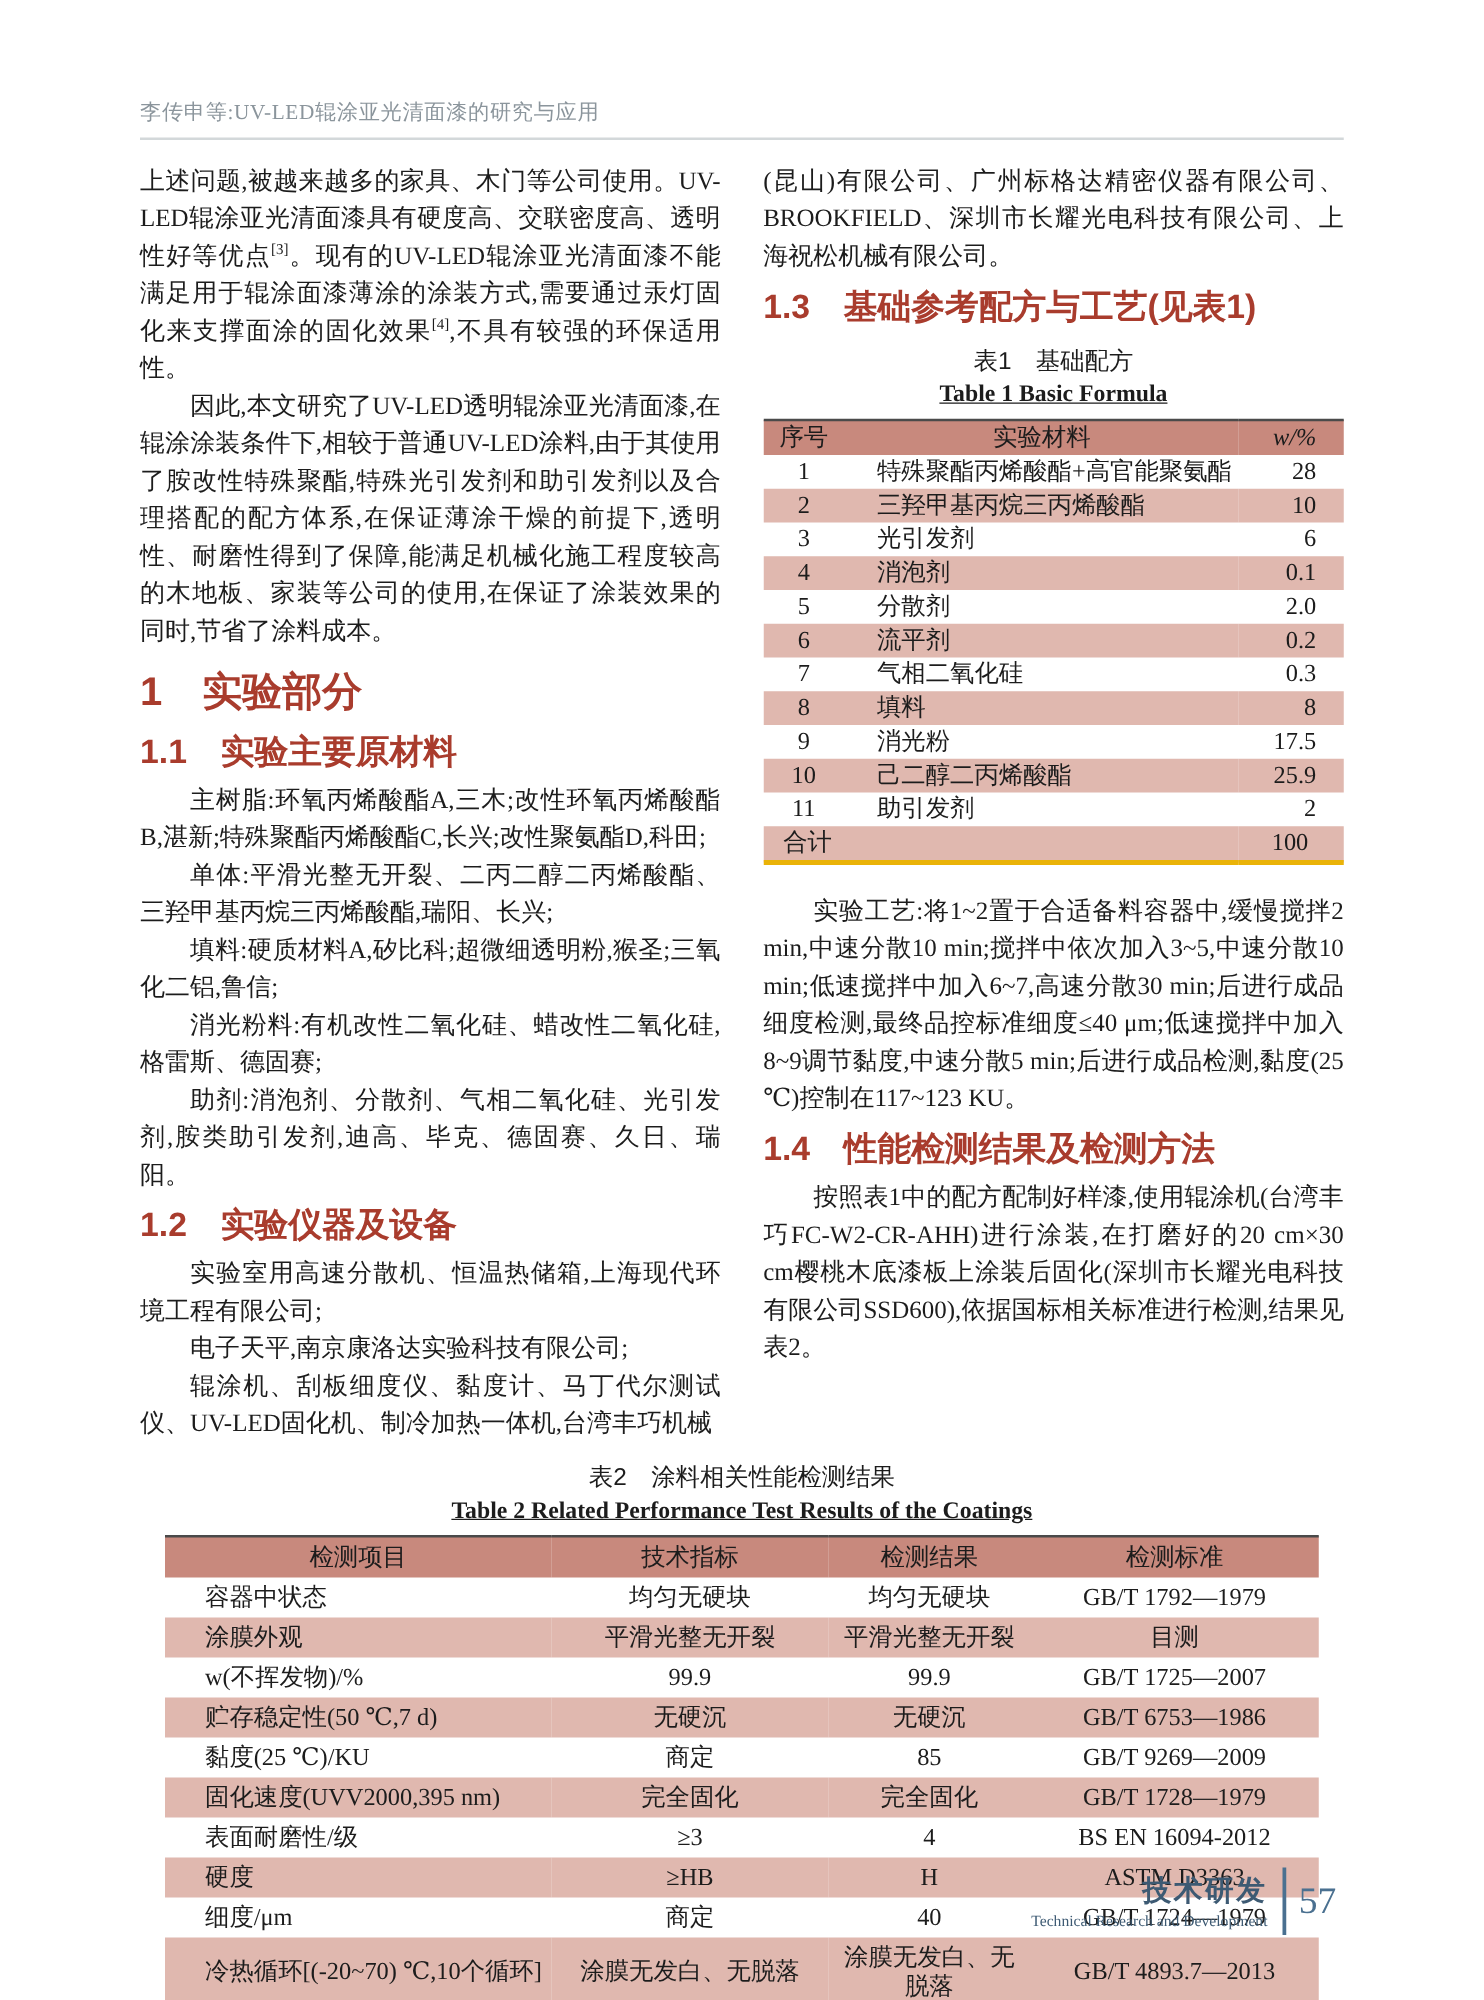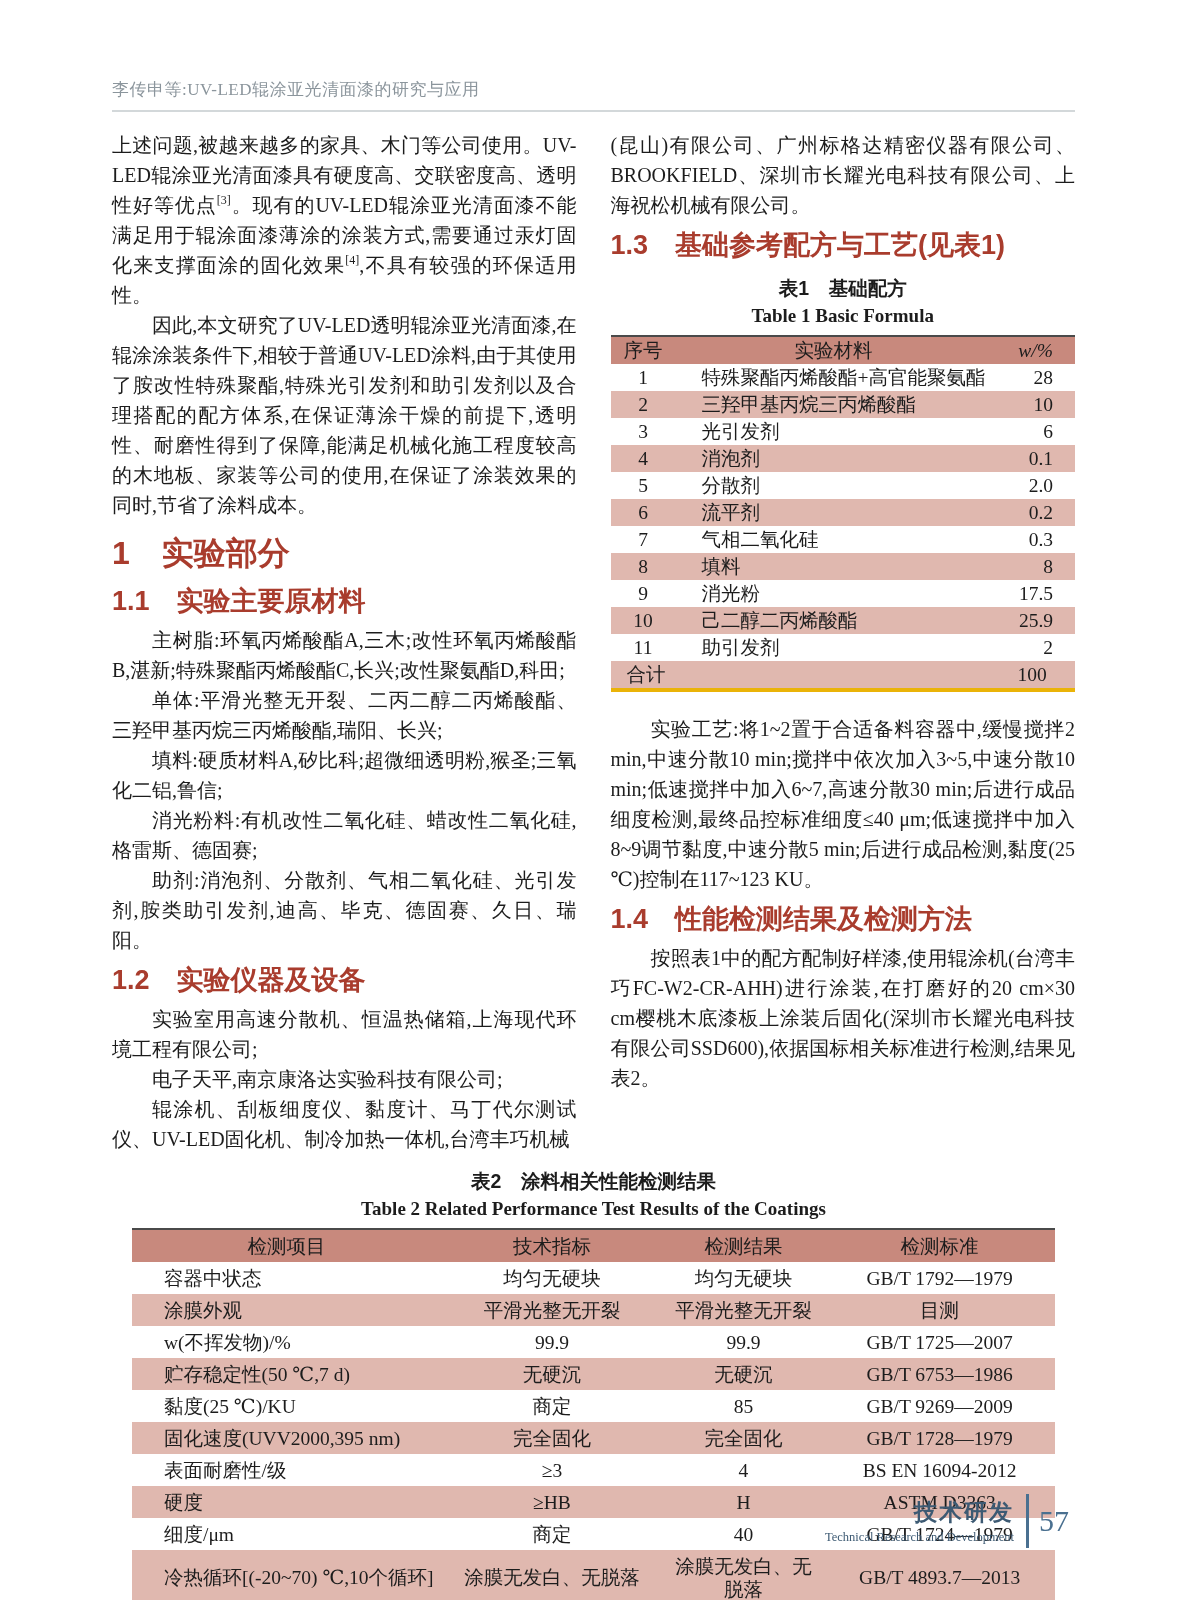--- a/index.html
+++ b/index.html
@@ -40,28 +40,29 @@
     margin:12px 0 6px;
     font-family:"Liberation Sans","DejaVu Sans",sans-serif;
     font-size:32px;color:var(--red);font-weight:bold;
   }
   h2.sec{
     margin:7px 0 6px;
     font-family:"Liberation Sans","DejaVu Sans",sans-serif;
     font-size:27px;color:var(--red);font-weight:bold;
   }
   .cap-cn{
-    margin:12px 0 0;text-align:center;font-weight:bold;
+    margin:12px 0 0;text-align:center;font-weight:normal;
     font-family:"Liberation Sans","DejaVu Sans",sans-serif;
     font-size:19.5px;
   }
   .cap-en{
     margin:3px 0 8px;text-align:center;font-weight:bold;
     font-family:"Liberation Serif","DejaVu Serif",serif;
     font-size:19px;
+    text-decoration:underline;
   }
   table.datatable{
     width:100%;border-collapse:collapse;
     font-size:19.5px;
     border-top:2px solid #4a4a4a;border-bottom:4px solid #eab308;
   }
   table.datatable th{font-weight:normal;}
   table.datatable thead tr{background:var(--hdr-row);}
   table.datatable tbody.rows tr:nth-child(even){background:var(--stripe);}
   tbody.totalrow tr{background:var(--stripe);}

